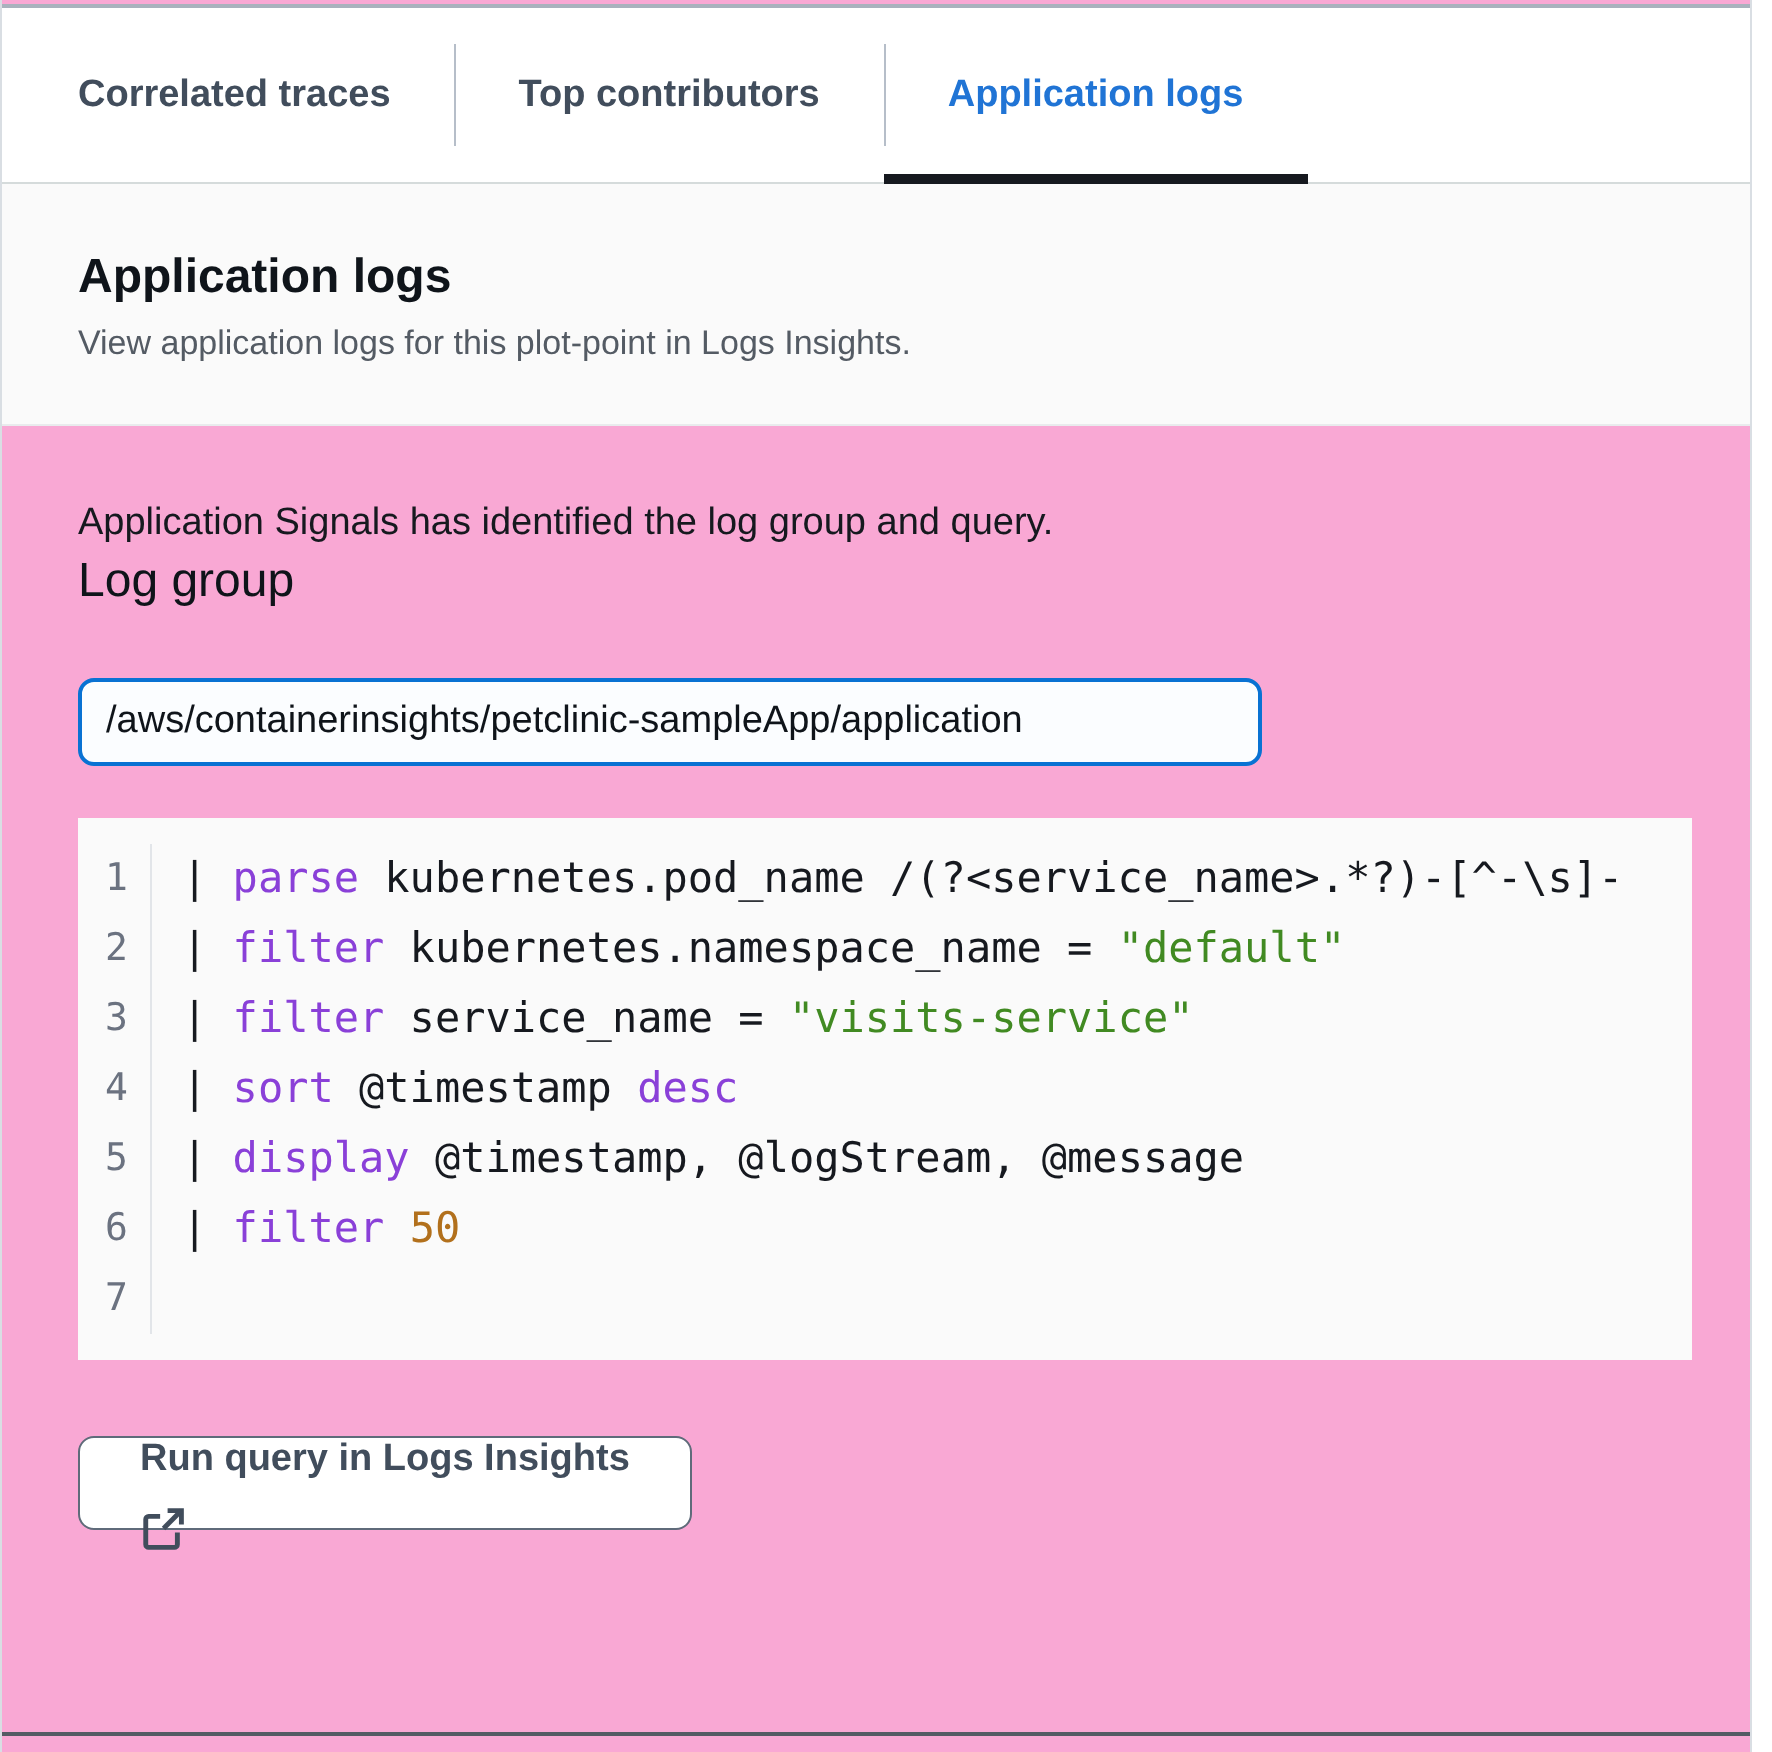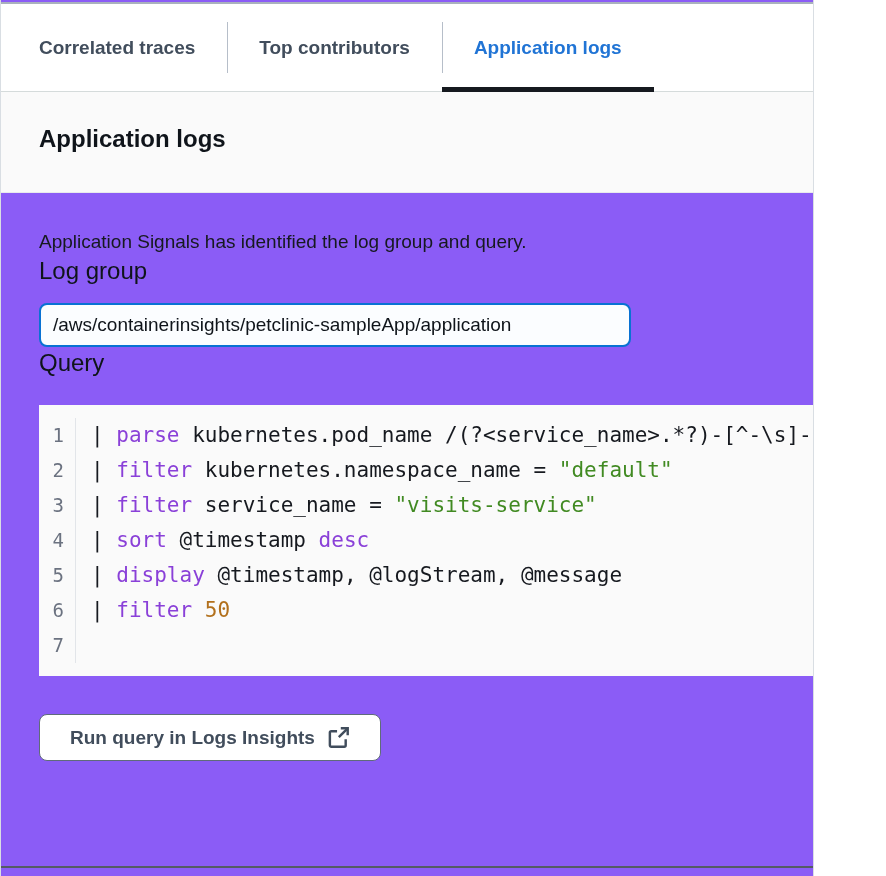--- a/index.html
+++ b/index.html
@@ -4,23 +4,23 @@
 <style>
   * { margin: 0; padding: 0; box-sizing: border-box; }
   html, body { background: #ffffff; }
   body {
     font-family: "Liberation Sans", sans-serif;
     color: #16191f;
     -webkit-font-smoothing: antialiased;
   }
   .panel {
     position: relative;
-    width: 814px;
+    width: 876px;
     height: 876px;
-    background: #8b5cf6;
+    background: #f9a8d4;
     border-left: 1px solid #d9dee3;
     border-right: 1px solid #d9dee3;
     overflow: hidden;
   }
   .top-line { height: 2px; background: #a9b2bd; margin-top: 2px; }
 
   
   .tabs-row {
     display: flex;
     align-items: stretch;
@@ -80,21 +80,21 @@
   .content { padding: 36px 52px 0 38px; }
   .intro-text { font-size: 19px; color: #16191f; line-height: 26px; }
   .section-heading {
     font-size: 24px;
     font-weight: 400;
     color: #0f141a;
     line-height: 32px;
   }
   .log-group-input {
     display: block;
-    margin-top: 16px;
+    margin-top: 32px;
     width: 592px;
     height: 44px;
     border: 2px solid #0972d3;
     border-radius: 8px;
     background: #fbfdff;
     padding: 0 12px;
     font-family: "Liberation Sans", sans-serif;
     font-size: 19px;
     color: #0f141a;
     outline: none;
@@ -136,32 +136,33 @@
   }
   .tok-kw   { color: #8a40d8; }
   .tok-str  { color: #418a22; }
   .tok-num  { color: #b2701c; }
   .tok-plain{ color: #16191f; }
 
   
   .run-button {
     margin-top: 38px;
     display: inline-flex;
-    align-items: center;
+    align-items: flex-start;
     gap: 12px;
     padding: 0 30px;
     height: 47px;
     background: #ffffff;
     border: 1px solid #5f6b7a;
     border-radius: 8px;
     font-family: "Liberation Sans", sans-serif;
     font-size: 19px;
     font-weight: 700;
     color: #414d5c;
     cursor: pointer;
+    flex-direction: column;
   }
   .run-button svg { display: block; }
 
   .bottom-line {
     position: absolute;
     left: 0; right: 0; bottom: 8px;
     height: 2px;
     background: #545b64;
   }
 </style>
@@ -172,30 +173,30 @@
   <div class="top-line"></div>
 
   <div class="tabs-row">
       <div class="tab">Correlated traces</div>
       <div class="tab">Top contributors</div>
       <div class="tab active">Application logs</div>
     </div>
 
   <div class="header-strip">
     <div class="header-title">Application logs</div>
+    <div class="header-subtitle">View application logs for this plot-point in Logs Insights.</div>
   </div>
 
   <div class="content">
     <div class="intro-text">Application Signals has identified the log group and query.</div>
 
     <div class="section-heading">Log group</div>
 
     <input class="log-group-input" type="text" value="/aws/containerinsights/petclinic-sampleApp/application" style="">
 
-    <div class="section-heading">Query</div>
 
     <div class="code-block">
       <div class="code-gutter">
           <div class="ln">1</div>
           <div class="ln">2</div>
           <div class="ln">3</div>
           <div class="ln">4</div>
           <div class="ln">5</div>
           <div class="ln">6</div>
           <div class="ln">7</div>

